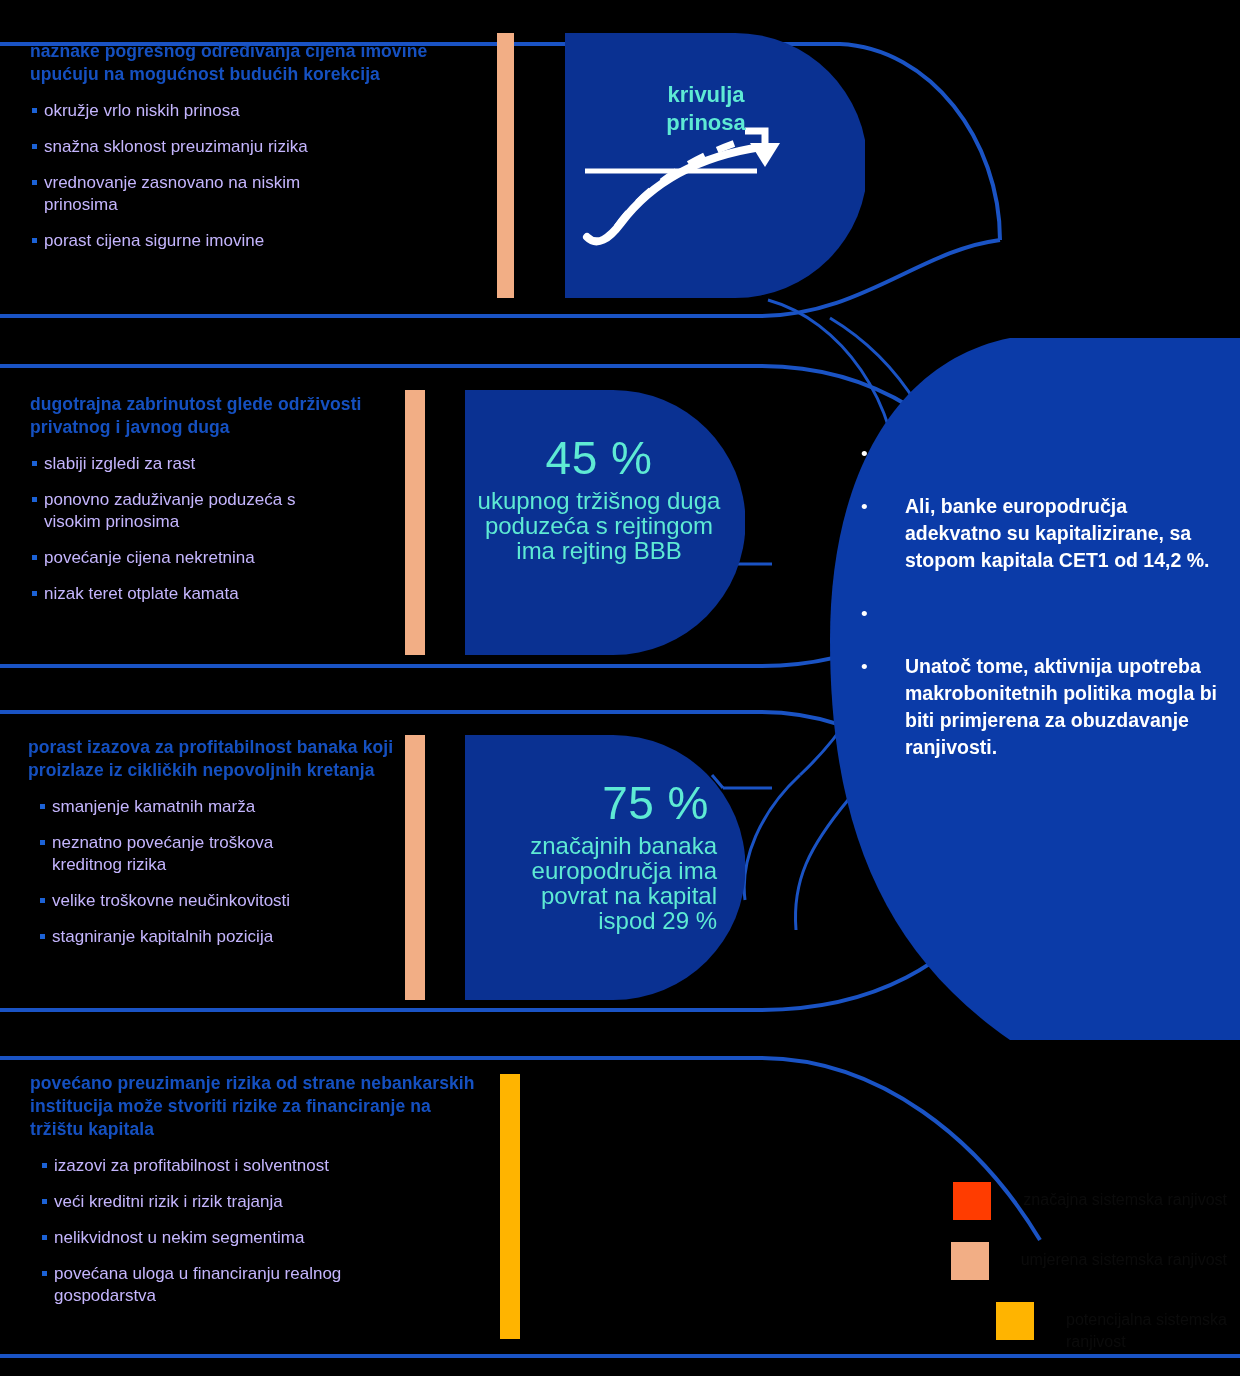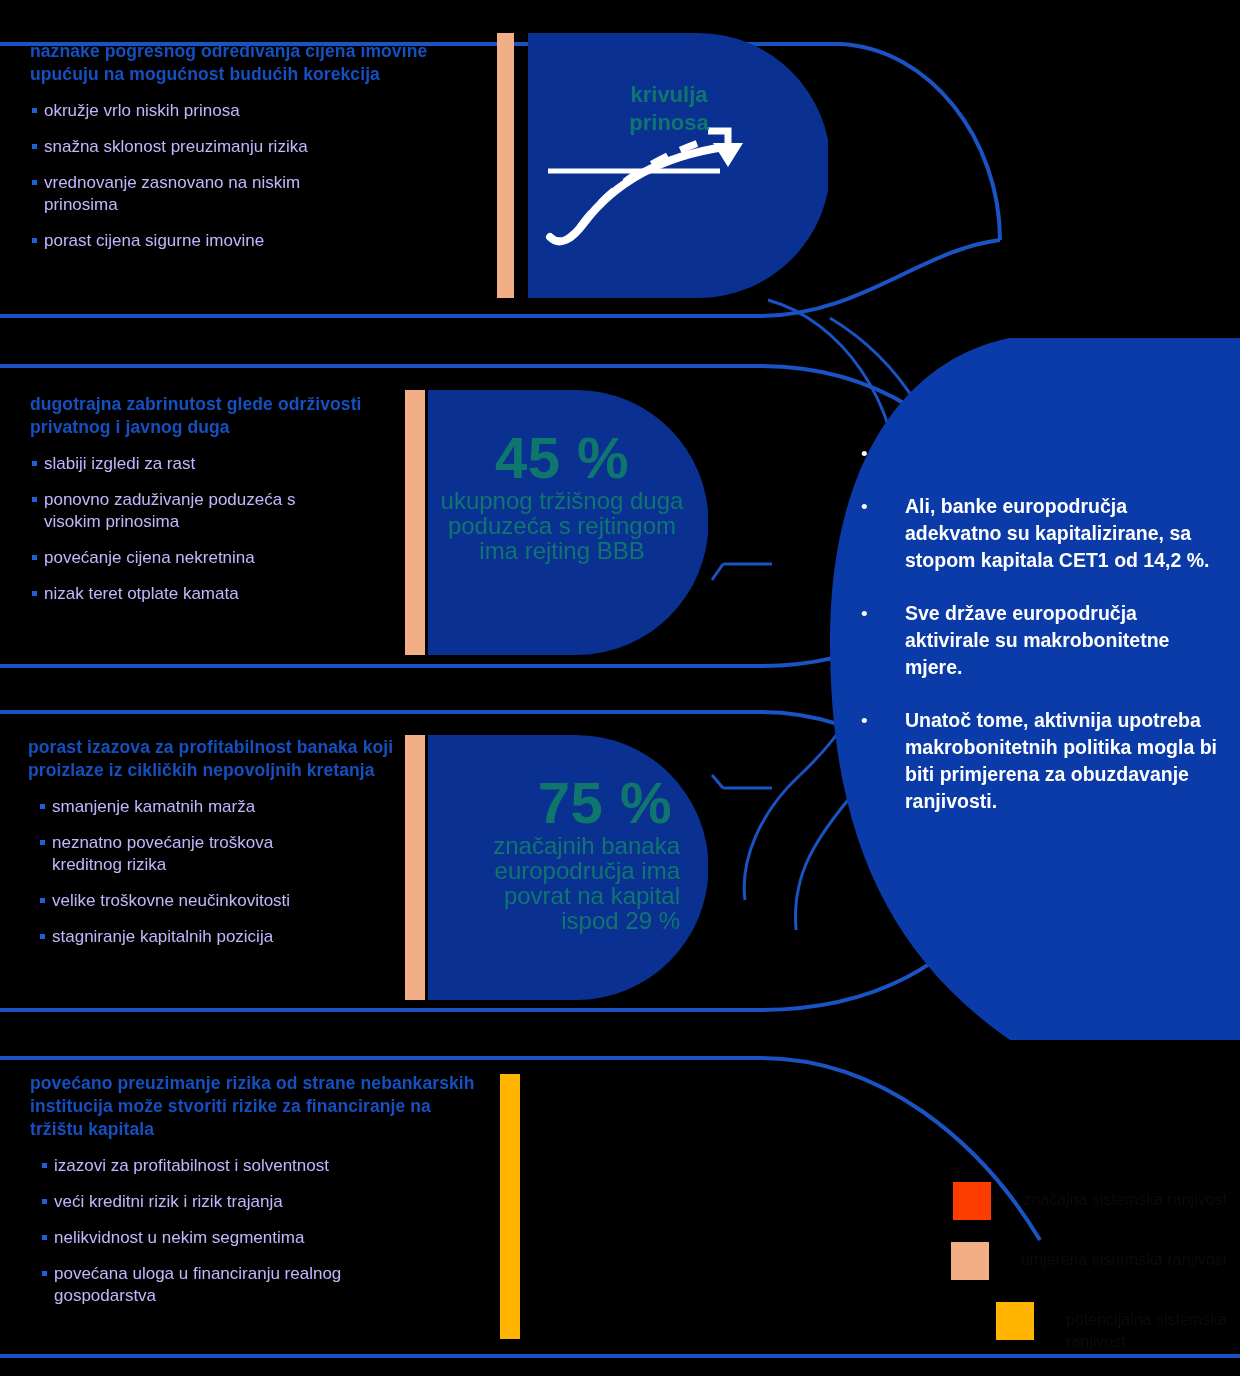--- a/index.html
+++ b/index.html
@@ -24,22 +24,22 @@
   #blk3 li{padding-left:24px;}
   #blk3 li:before{left:12px;}
   #blk4{left:30px;top:1072px;width:450px;}
   #blk4 li{padding-left:24px;}
   #blk4 li:before{left:12px;}
 
   
   .bar{position:absolute;}
 
   
-  .card{position:absolute;color:#0f766e;text-align:center;}
-  .card .big{font-weight:bold;font-size:58px;line-height:52px;letter-spacing:.5px;}
+  .card{position:absolute;color:#5eead4;text-align:center;margin-left:37px;}
+  .card .big{font-weight:normal;font-size:46px;line-height:52px;letter-spacing:.5px;}
   .card .sub{font-size:24px;line-height:25px;font-weight:normal;}
   .card .ttl{font-weight:bold;font-size:22px;line-height:28px;}
 
   #card1 .ttl{position:absolute;left:46px;top:48px;width:190px;}
   #card2 .big{position:absolute;left:24px;top:42px;width:220px;}
   #card2 .sub{position:absolute;left:6px;top:98px;width:256px;}
   #card3 .big{position:absolute;left:24px;top:42px;width:220px;}
   #card3 .sub{position:absolute;left:16px;top:98px;width:236px;}
   #card4 .ttl{position:absolute;left:42px;top:52px;width:200px;}
 
@@ -182,21 +182,20 @@
   <div id="panel">
     <div class="row">
       <div class="dot">•</div>
     </div>
     <div class="row">
       <div class="dot">•</div>
       <div class="txt">Ali, banke europodručja adekvatno su kapitalizirane, sa stopom kapitala CET1 od 14,2 %.</div>
     </div>
     <div class="row">
       <div class="dot">•</div>
-      <div class="txt">Sve države europodručja aktivirale su makrobonitetne mjere.</div>
     </div>
     <div class="row">
       <div class="dot">•</div>
       <div class="txt">Unatoč tome, aktivnija upotreba makrobonitetnih politika mogla bi biti primjerena za obuzdavanje ranjivosti.</div>
     </div>
   </div>
 
   <div id="legend">
     <div class="lrow">
       <div class="sw" style="background:#FF3C00;"></div>

